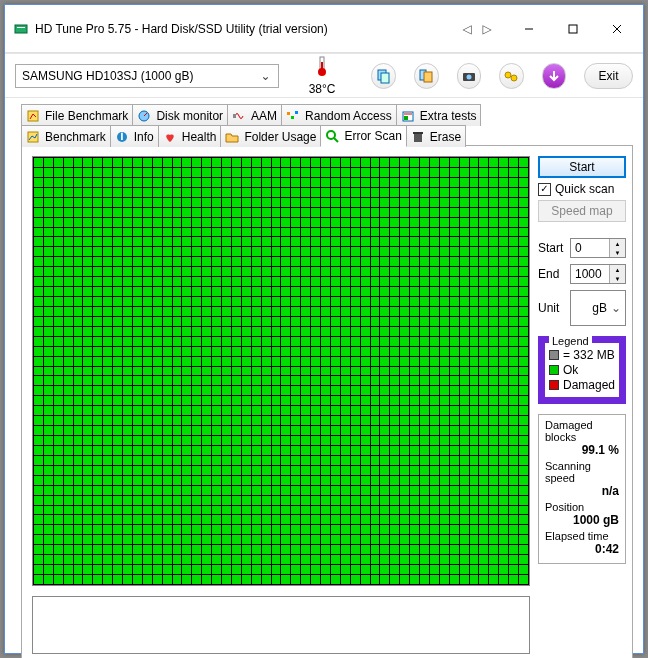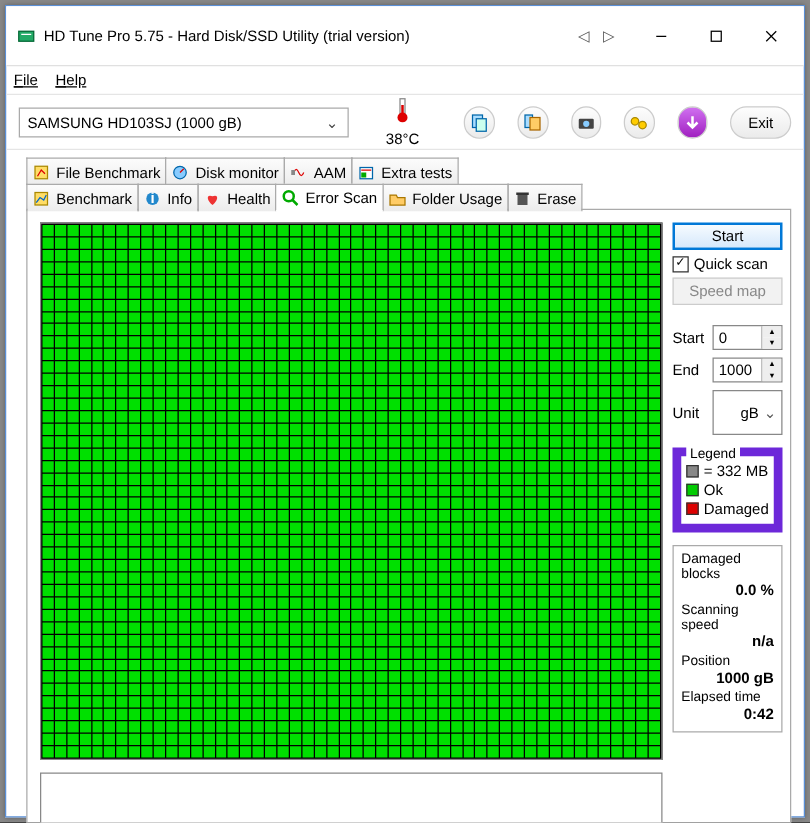--- a/index.html
+++ b/index.html
@@ -91,24 +91,20 @@
         </div>
       <div class="winbtn">
           <svg width="10" height="10">
             <line x1="1" y1="1" x2="9" y2="9" stroke="#000"></line>
             <line x1="9" y1="1" x2="1" y2="9" stroke="#000"></line>
           </svg>
         </div>
     </div>
   </div>
 
-  <div class="menubar">
-    <span style="text-decoration:underline">File</span>
-    <span style="text-decoration:underline">Help</span>
-  </div>
 
   <div class="toolbar">
     <div class="drive-select">
       <span>SAMSUNG HD103SJ (1000 gB)</span>
       <span class="dd">⌄</span>
     </div>
     <div class="temp">
       <svg class="thermo" viewBox="0 0 12 20">
           <rect x="4" y="1" width="4" height="13" fill="#fff" stroke="#888"></rect>
           <circle cx="6" cy="16" r="4" fill="#d00"></circle>
@@ -177,20 +173,30 @@
               <svg viewBox="0 0 14 14">
                 <path d="M3 7 Q5 2 7 7 Q9 12 11 7" stroke="#d00" fill="none"></path>
                 <rect x="1" y="5" width="3" height="4" fill="#888"></rect>
               </svg>
             </span>
             <span>AAM</span>
           </div>
           <div class="tab">
             <span class="ticon">
               <svg viewBox="0 0 14 14">
+                <rect x="1" y="3" width="3" height="3" fill="#f80"></rect>
+                <rect x="5" y="7" width="3" height="3" fill="#0c0"></rect>
+                <rect x="9" y="2" width="3" height="3" fill="#08f"></rect>
+              </svg>
+            </span>
+            <span>Random Access</span>
+          </div>
+          <div class="tab">
+            <span class="ticon">
+              <svg viewBox="0 0 14 14">
                 <rect x="2" y="3" width="10" height="9" fill="#fff" stroke="#06a"></rect>
                 <line x1="3" y1="5" x2="11" y2="5" stroke="#d00"></line>
                 <rect x="3" y="7" width="4" height="4" fill="#0a0"></rect>
               </svg>
             </span>
             <span>Extra tests</span>
           </div>
         </div>
       <div class="tab-row second" id="tabrow2">
           <div class="tab">
@@ -212,36 +218,36 @@
             <span>Info</span>
           </div>
           <div class="tab">
             <span class="ticon">
               <svg viewBox="0 0 14 14">
                 <path d="M7 12 C2 8 2 3 7 5 C12 3 12 8 7 12" fill="#e33"></path>
               </svg>
             </span>
             <span>Health</span>
           </div>
+          <div class="tab">
+            <span class="ticon">
+              <svg viewBox="0 0 14 14">
+                <path d="M1 4 h5 l1 2 h6 v6 h-12 z" fill="#fc6" stroke="#a70"></path>
+              </svg>
+            </span>
+            <span>Folder Usage</span>
+          </div>
           <div class="tab active">
             <span class="ticon">
               <svg viewBox="0 0 14 14">
                 <circle cx="6" cy="6" r="4" fill="none" stroke="#0a0" stroke-width="2"></circle>
                 <line x1="9" y1="9" x2="13" y2="13" stroke="#0a0" stroke-width="2"></line>
               </svg>
             </span>
             <span>Error Scan</span>
-          </div>
-          <div class="tab">
-            <span class="ticon">
-              <svg viewBox="0 0 14 14">
-                <path d="M1 4 h5 l1 2 h6 v6 h-12 z" fill="#fc6" stroke="#a70"></path>
-              </svg>
-            </span>
-            <span>Folder Usage</span>
           </div>
           <div class="tab">
             <span class="ticon">
               <svg viewBox="0 0 14 14">
                 <rect x="3" y="4" width="8" height="8" fill="#555"></rect>
                 <rect x="2" y="2" width="10" height="2" fill="#333"></rect>
               </svg>
             </span>
             <span>Erase</span>
           </div>
@@ -2453,21 +2459,21 @@
               <span class="sw green"></span>
               <span>Ok</span>
             </div>
           <div class="row">
               <span class="sw red"></span>
               <span>Damaged</span>
             </div>
         </div>
         <div class="stats">
           <div class="lbl">Damaged blocks</div>
-          <div class="val">0.0 %</div>
+          <div class="val">99.1 %</div>
           <div class="lbl">Scanning speed</div>
           <div class="val">n/a</div>
           <div class="lbl">Position</div>
           <div class="val">1000 gB</div>
           <div class="lbl">Elapsed time</div>
           <div class="val">0:42</div>
         </div>
       </div>
     </div>
   </div>

